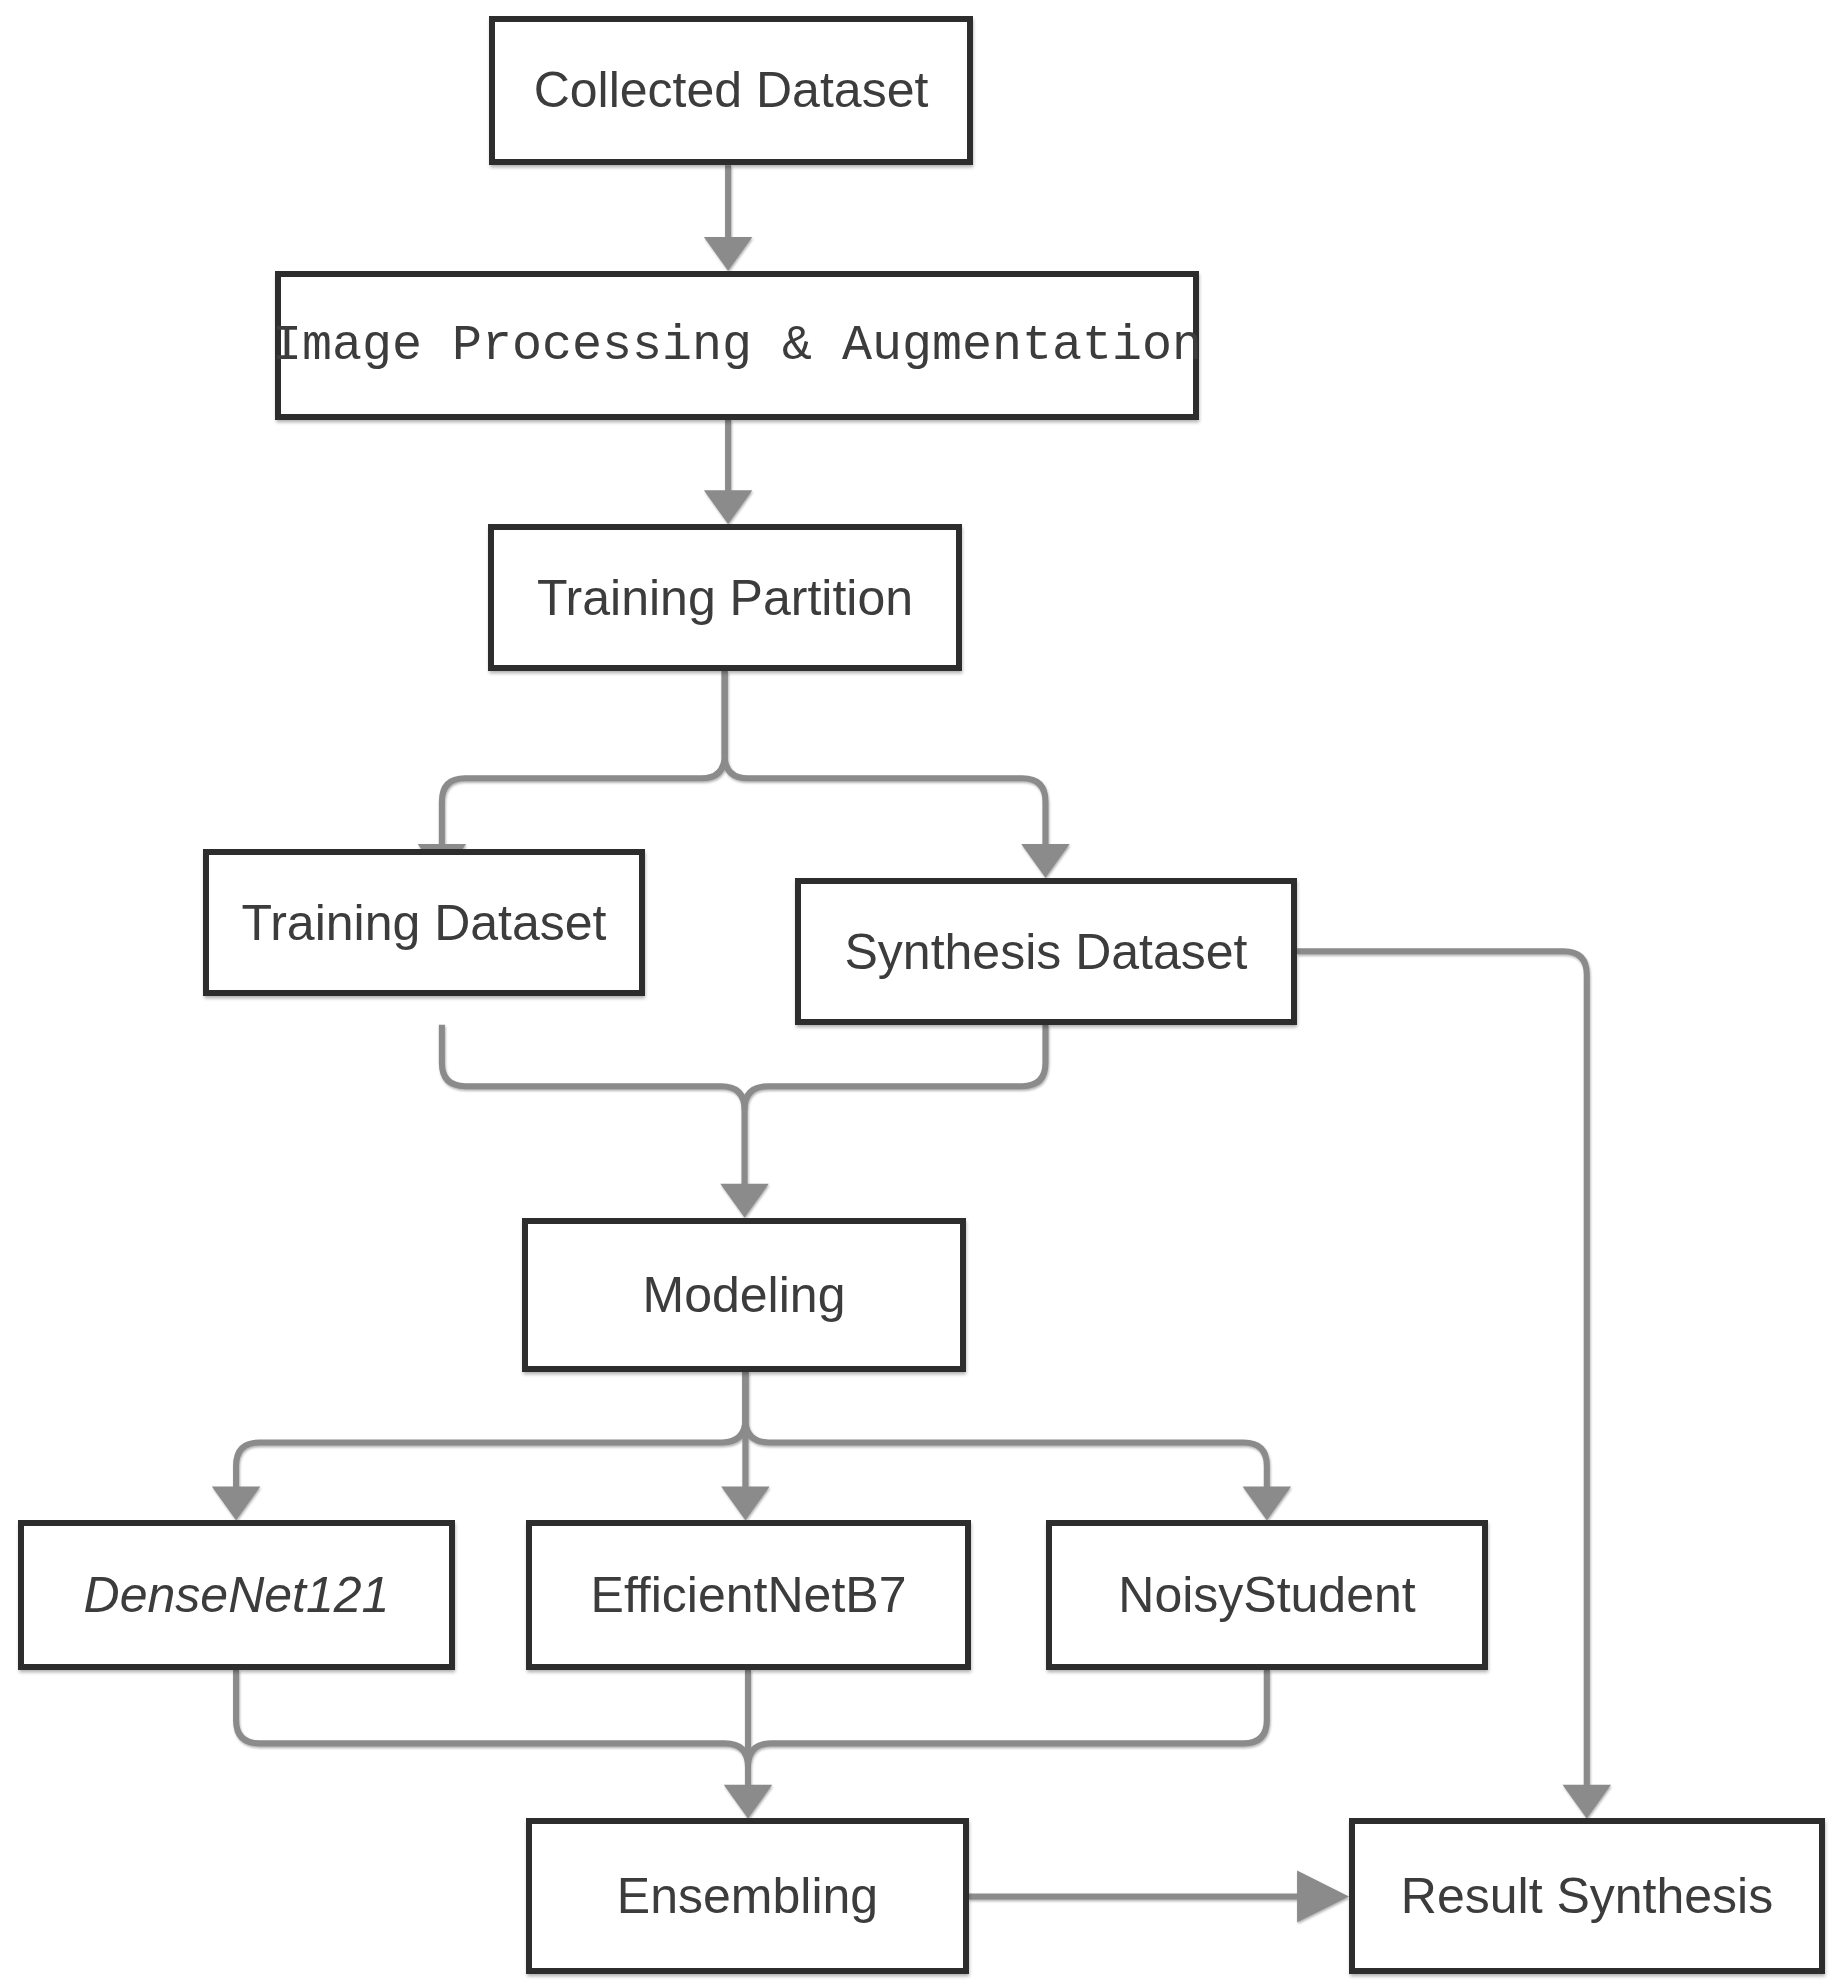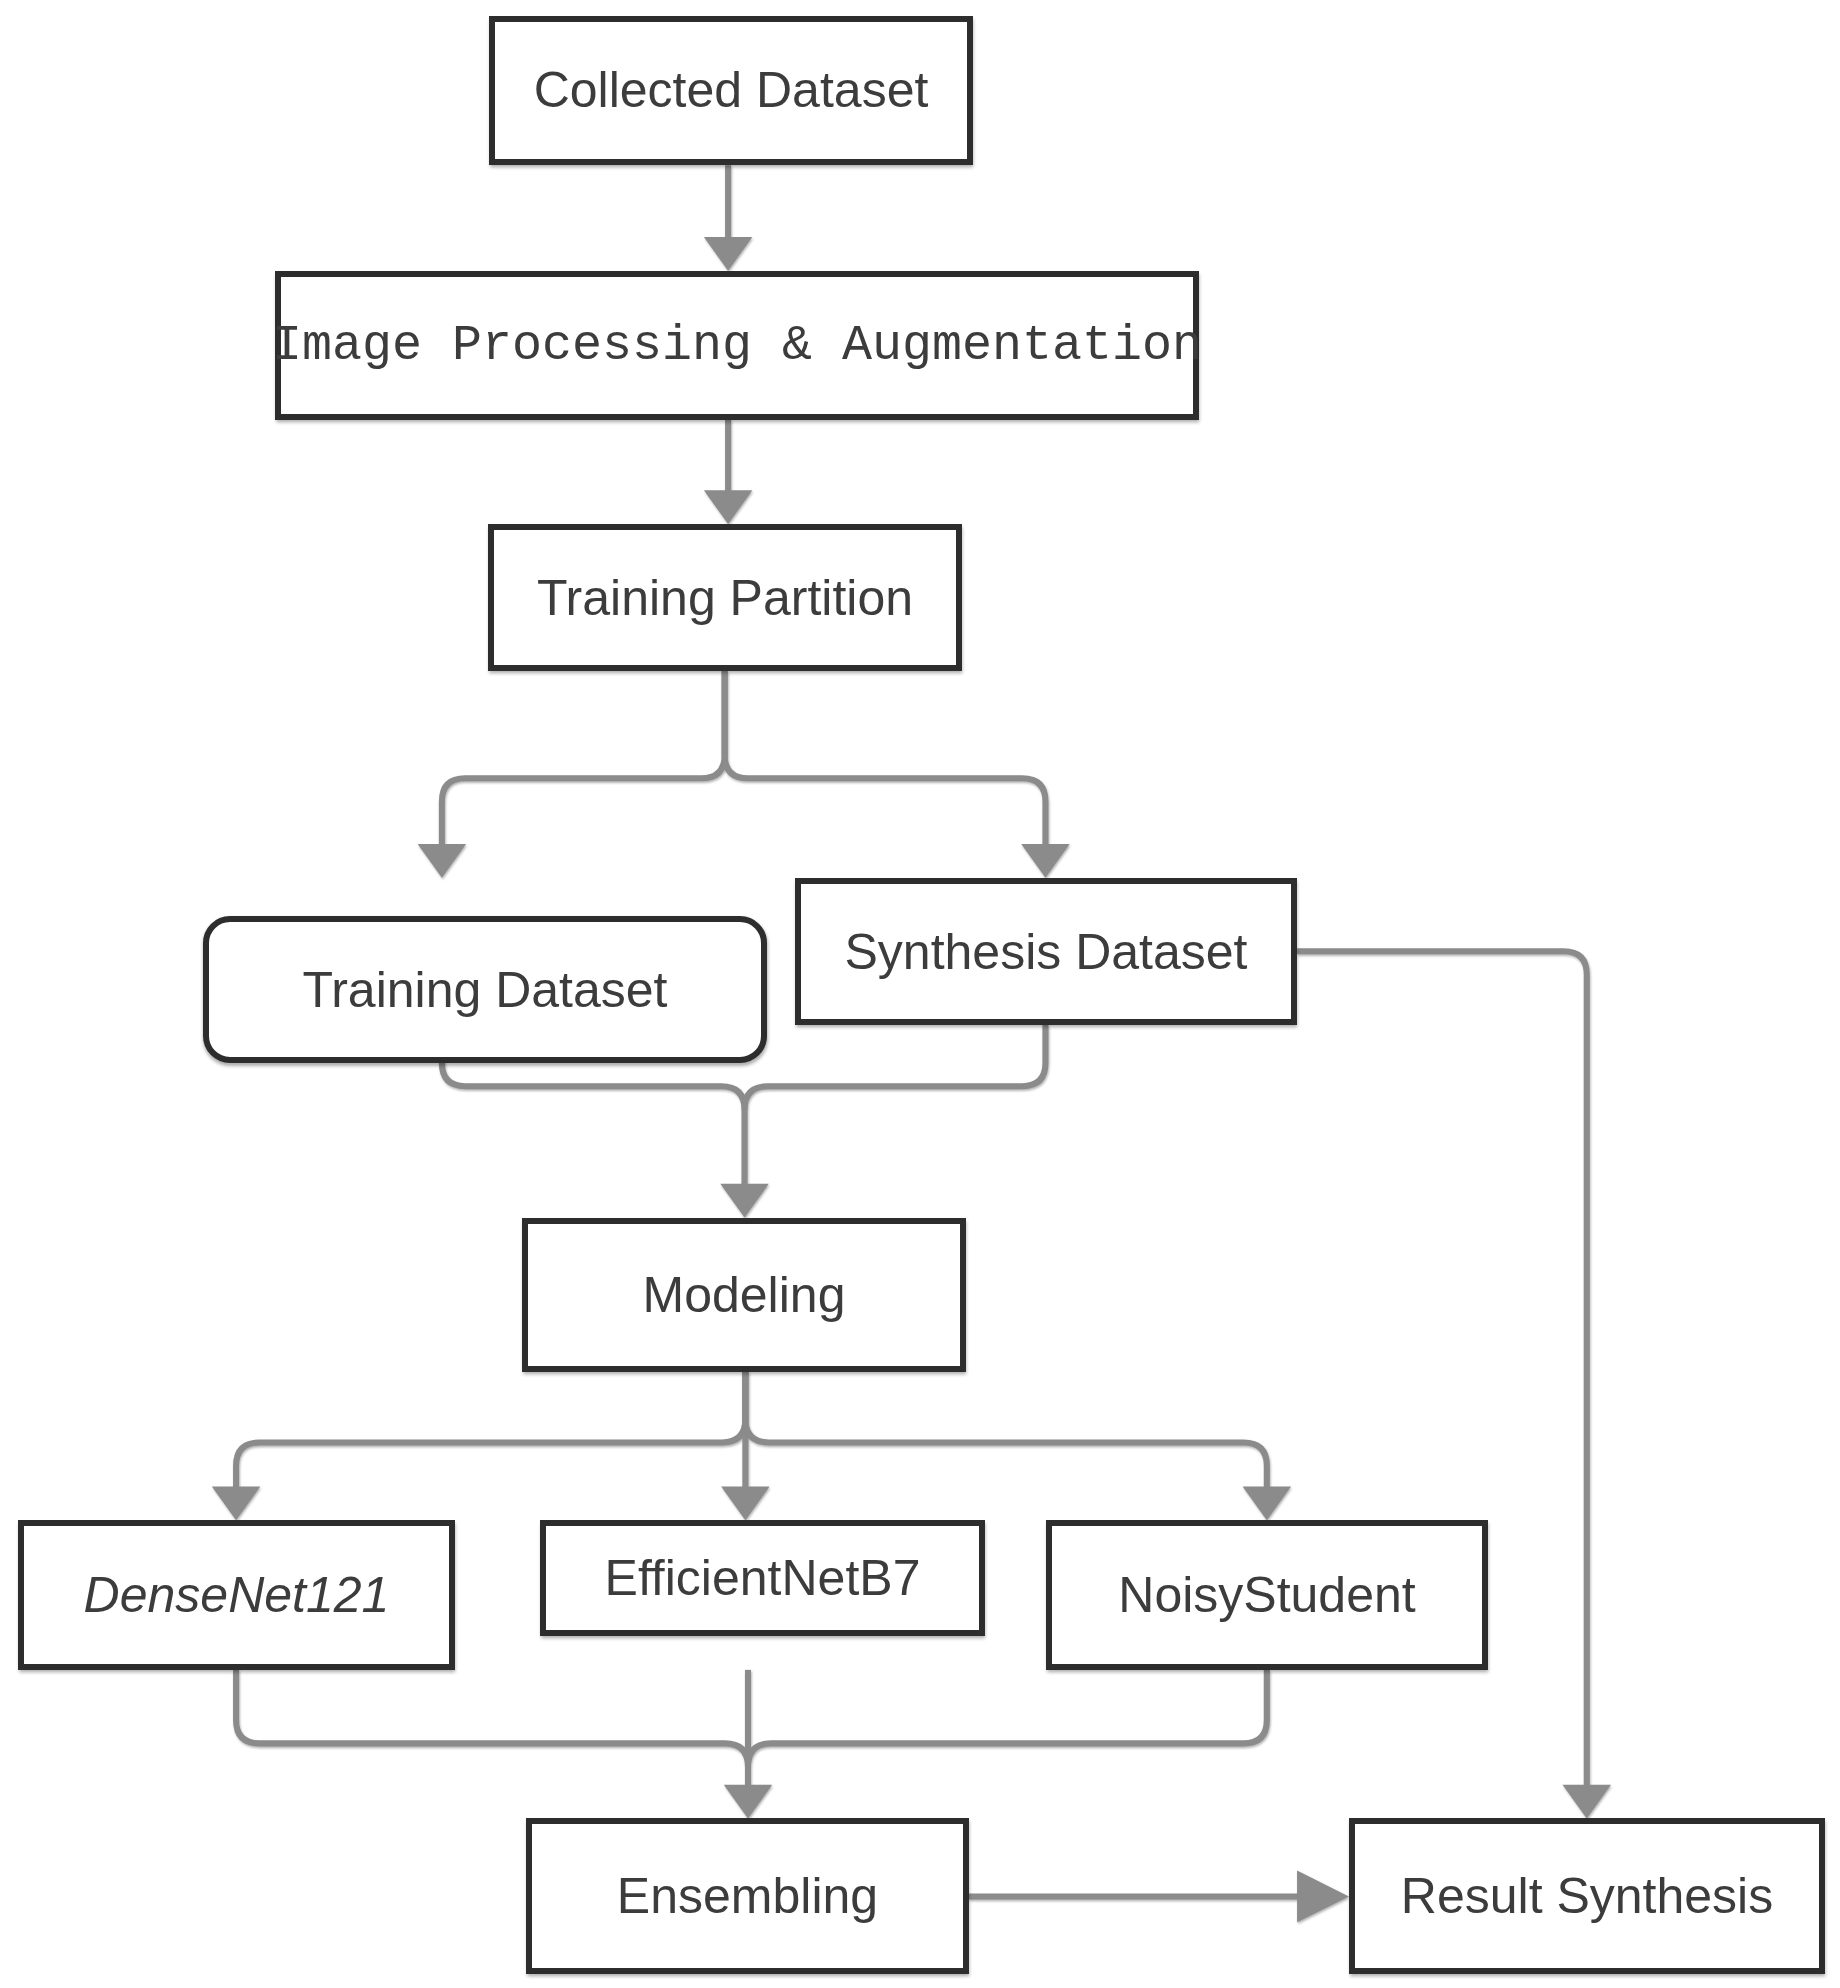--- a/index.html
+++ b/index.html
@@ -118,29 +118,29 @@
 
     </g>
   </svg>
 
   <div class="node" style="left:489px;  top:15.6px;   width:484px;  height:149px;">Collected Dataset</div>
 
   <div class="node" style="left:275px;  top:271px;  width:924px; height:149px;font-family:Liberation Mono, monospace;">Image Processing &amp; Augmentation</div>
 
   <div class="node" style="left:488px;  top:524px;  width:474px;  height:147px;">Training Partition</div>
 
-  <div class="node" style="left:203px;  top:916px; width:564px;  height:147px;border-radius:27px;">Training Dataset</div>
+  <div class="node" style="left:203px;  top:849px; width:442px;  height:147px;">Training Dataset</div>
 
   <div class="node" style="left:795px;  top:878px; width:502px;  height:147px;">Synthesis Dataset</div>
 
   <div class="node" style="left:522px;  top:1218px; width:444px;  height:154px;">Modeling</div>
 
   <div class="node" style="left:18px;   top:1520px; width:437px;  height:150px;font-style:italic;">DenseNet121</div>
 
-  <div class="node" style="left:526px;  top:1520px; width:445px;  height:116px;margin-left:14px;">EfficientNetB7</div>
+  <div class="node" style="left:526px;  top:1520px; width:445px;  height:150px;">EfficientNetB7</div>
 
   <div class="node" style="left:1046px; top:1520px; width:442px;  height:150px;">NoisyStudent</div>
 
   <div class="node" style="left:526px;  top:1818px; width:443px;  height:156px;">Ensembling</div>
 
   <div class="node" style="left:1349px; top:1818px; width:476px;  height:156px;">Result Synthesis</div>
 
 </div>
 
 

